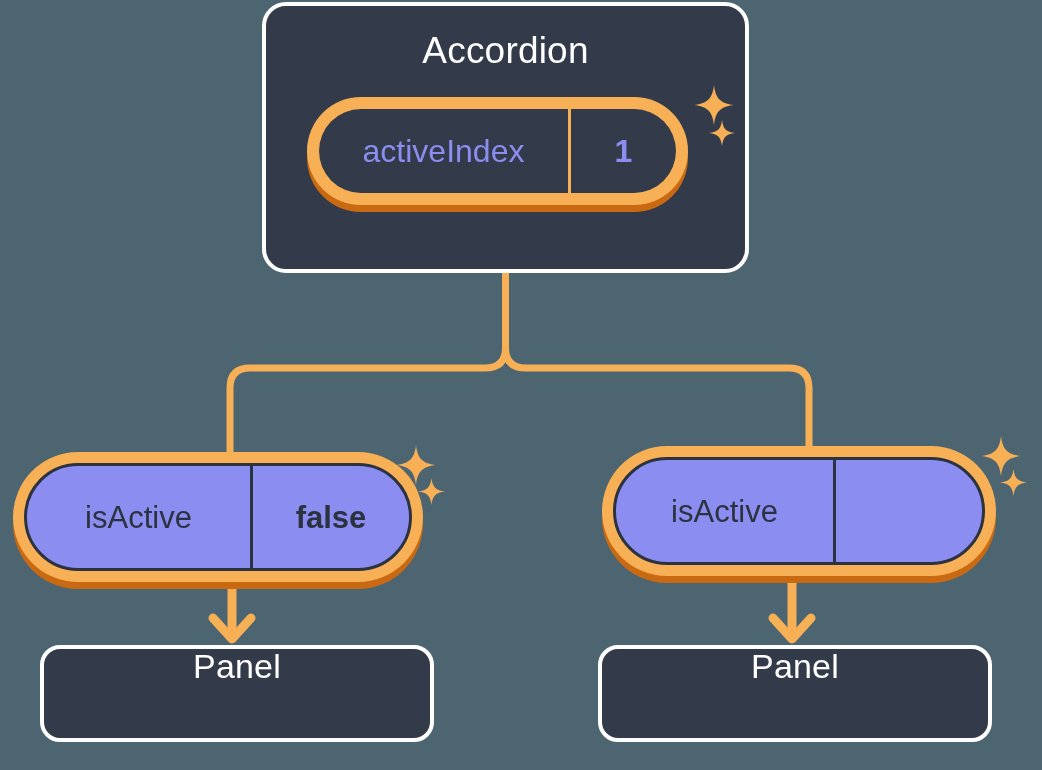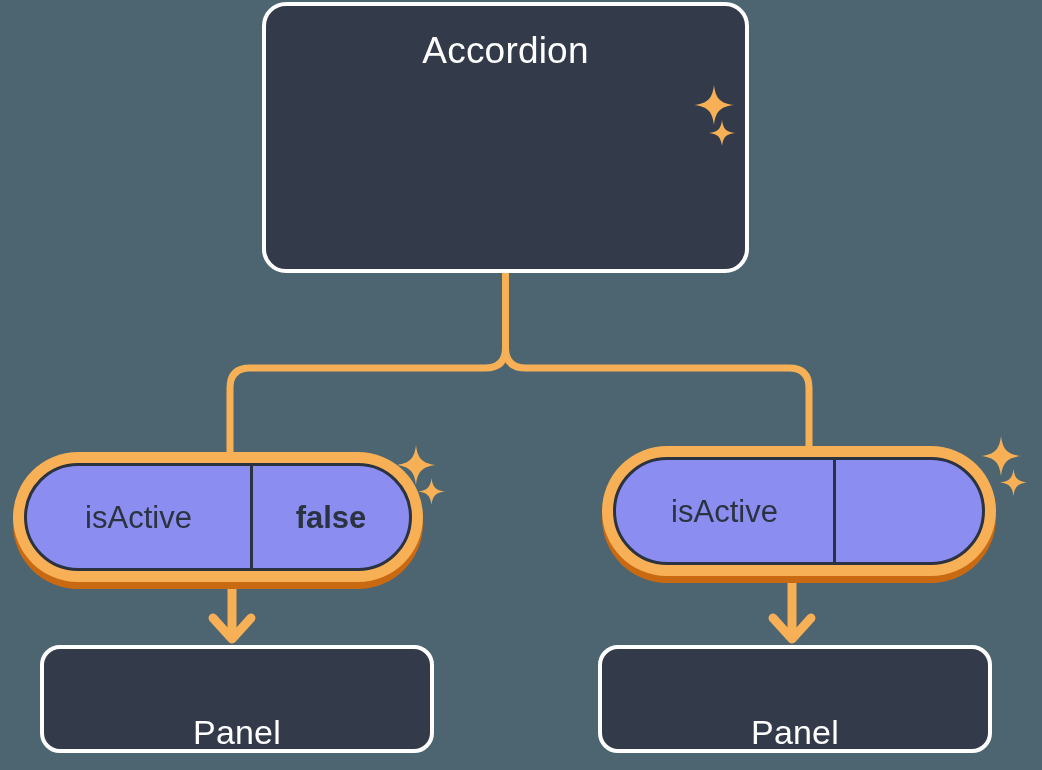--- a/index.html
+++ b/index.html
@@ -58,22 +58,22 @@
     width: 487px;
     height: 271px;
     border-radius: 24px;
   }
   #accordion-card .card-title {
     margin-top: 26px;
   }
 
   .panel-card {
     width: 394px;
-    height: 108px;
-    justify-content: flex-end;
+    height: 97px;
+    justify-content: flex-start;
     border-radius: 20px;
   }
   #panel-left  { left: 40px;  top: 645px; }
   #panel-right { left: 598px; top: 645px; }
   .panel-card .card-title { font-size: 34px; }
 
   
   .pill-wrap {
     position: absolute;
   }
@@ -188,20 +188,28 @@
     <path class="arrowstroke" d="M 213 618 L 232 639 L 251 618"></path>
 
     <line class="arrowstroke" x1="792" y1="572" x2="792" y2="638"></line>
     <path class="arrowstroke" d="M 773 618 L 792 639 L 811 618"></path>
   </svg>
 
   <div class="card" id="accordion-card">
     <div class="card-title">Accordion</div>
   </div>
 
+  <div class="pill-wrap" id="pill-active-index">
+    <div class="pill-ring">
+      <div class="pill-body">
+        <div class="pill-key">activeIndex</div>
+        <div class="pill-val">1</div>
+      </div>
+    </div>
+  </div>
 
   <div class="pill-wrap pill-bool" id="pill-is-active-false">
     <div class="pill-ring">
       <div class="pill-body">
         <div class="pill-key">isActive</div>
         <div class="pill-val">false</div>
       </div>
     </div>
   </div>
 

